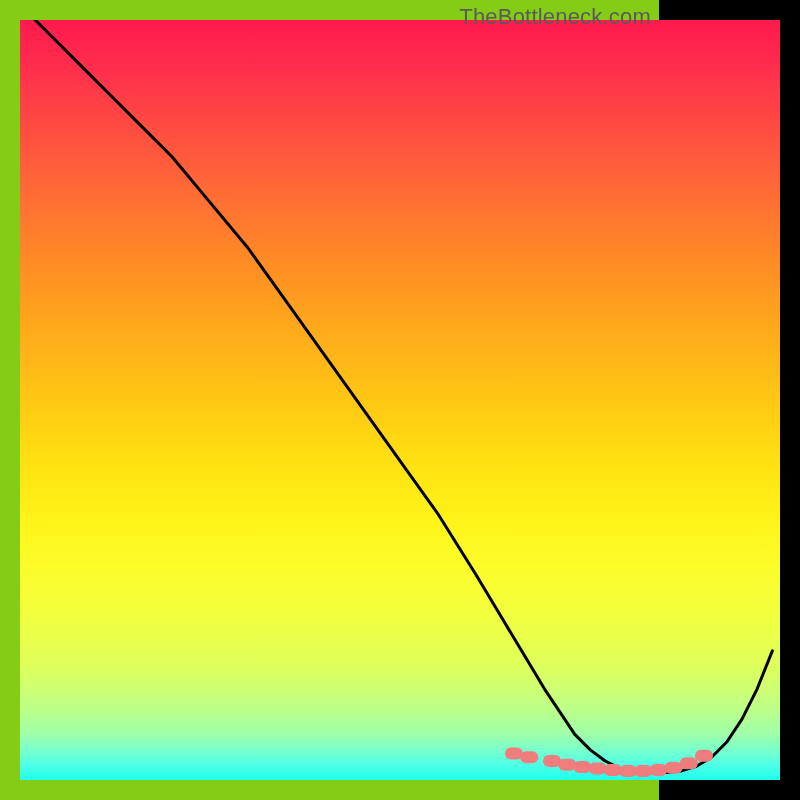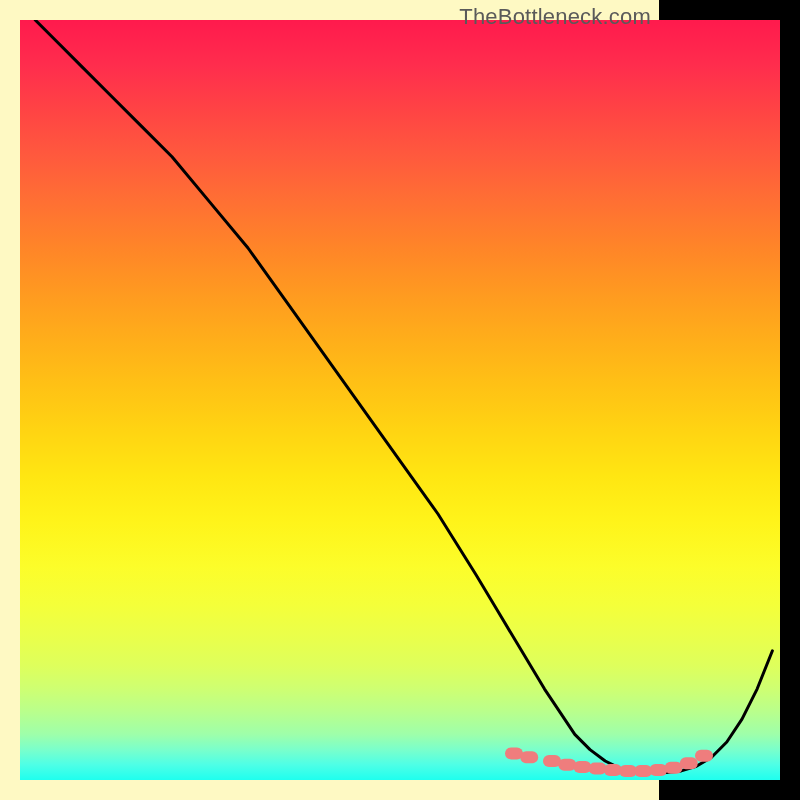--- a/index.html
+++ b/index.html
@@ -1,21 +1,21 @@
 <!DOCTYPE html>
 <html><head>
 <meta charset="utf-8">
 <style>
   * { margin: 0; padding: 0; box-sizing: border-box; }
   html, body { width: 800px; height: 800px; overflow: hidden; background: #000; }
   .frame {
     position: relative;
     width: 659px;
     height: 800px;
-    background: #fef9c3;
+    background: #84cc16;
   }
   .plot-area {
     position: absolute;
     left: 20px;
     top: 20px;
     width: 760px;
     height: 760px;
     background: linear-gradient(to bottom,
       #ff1a4d 0%,
       #ff2d4d 6%,

